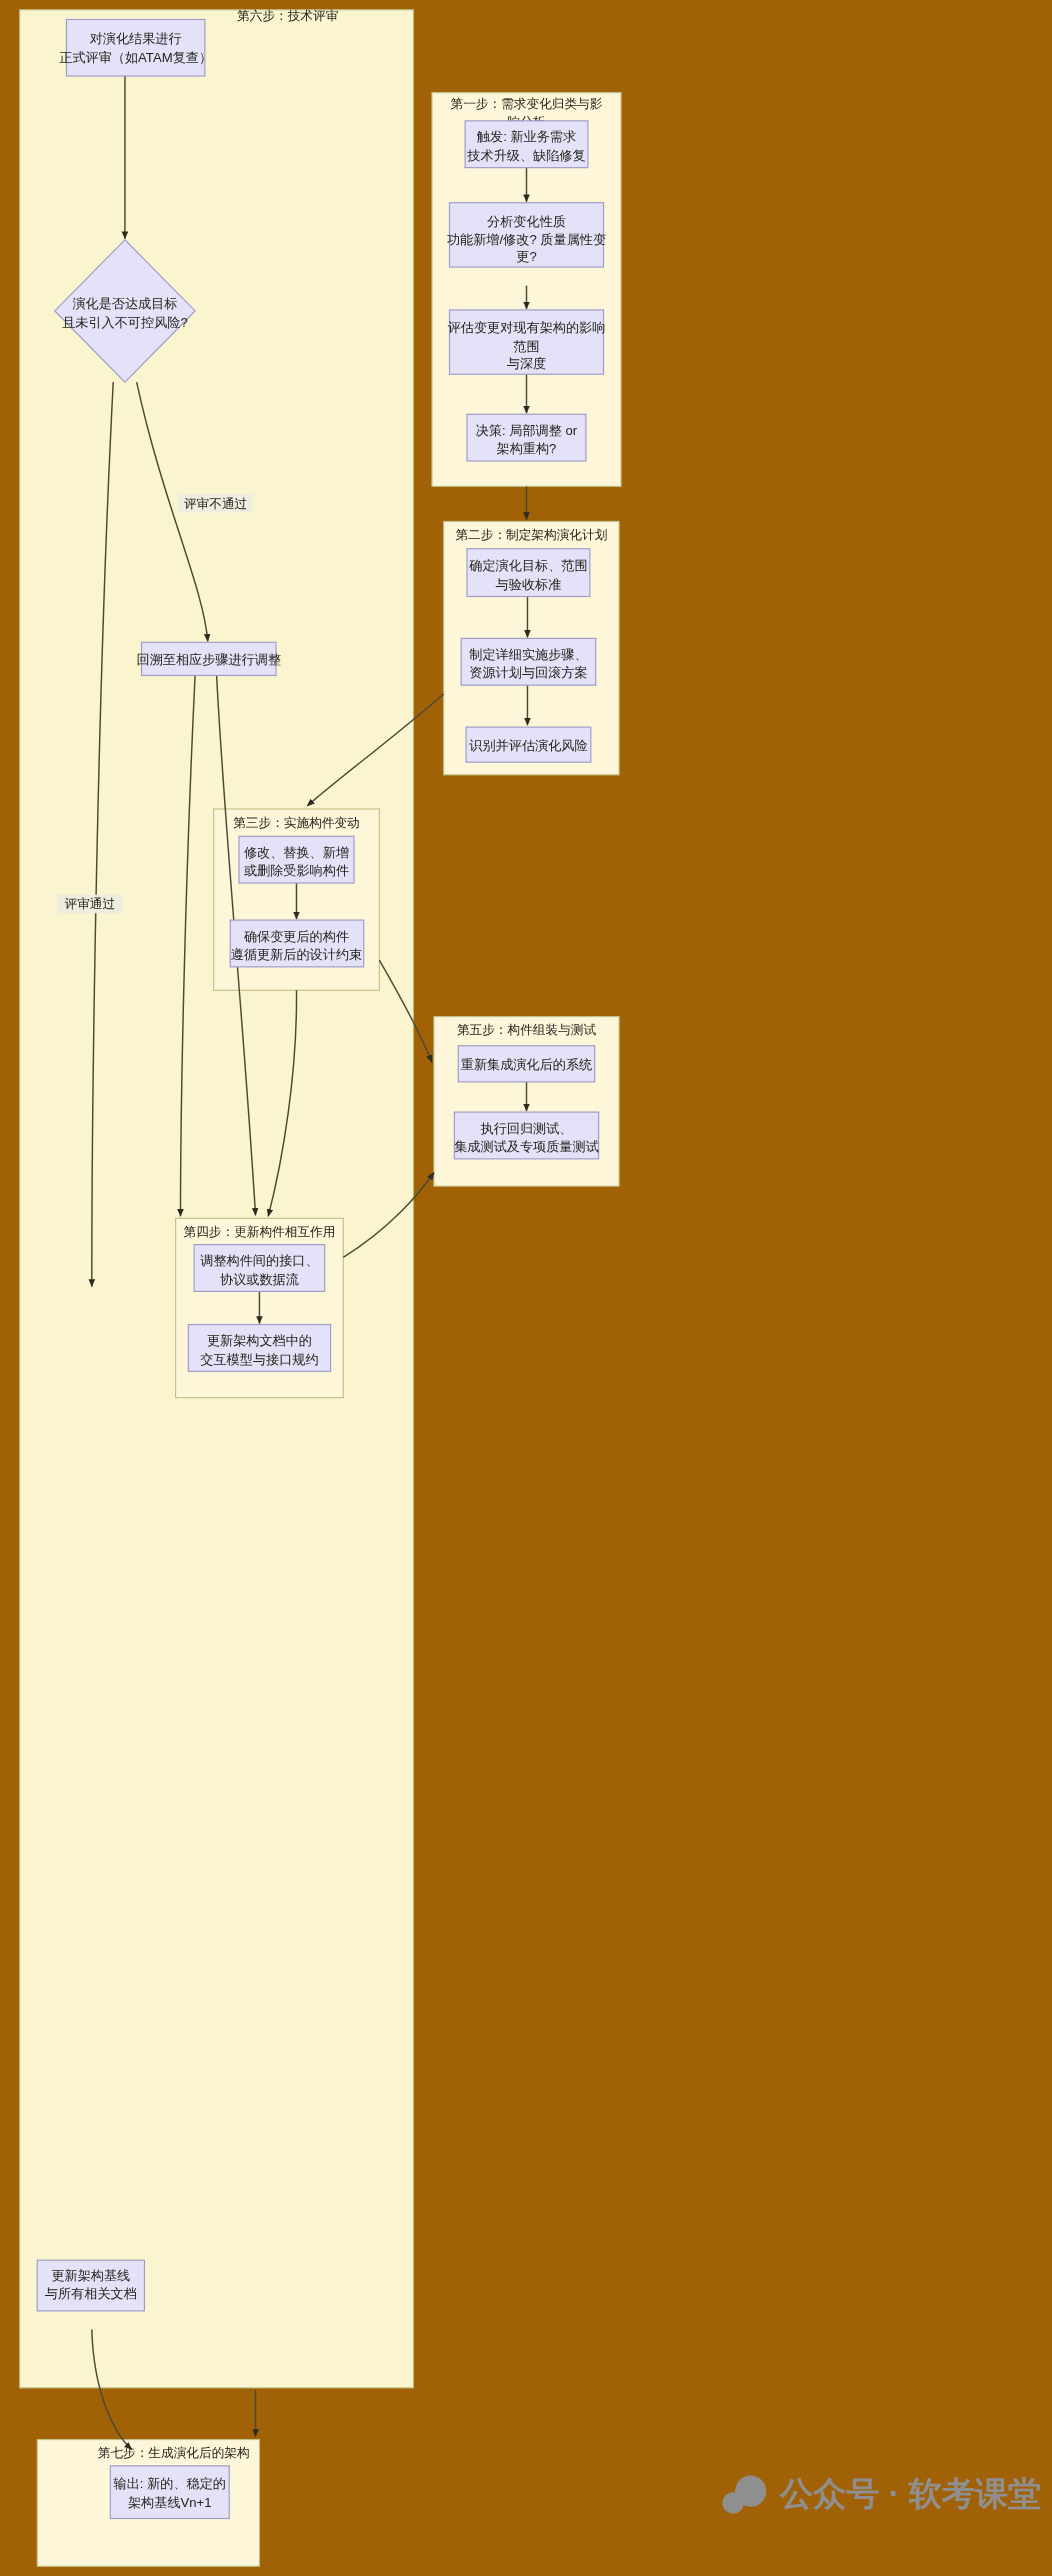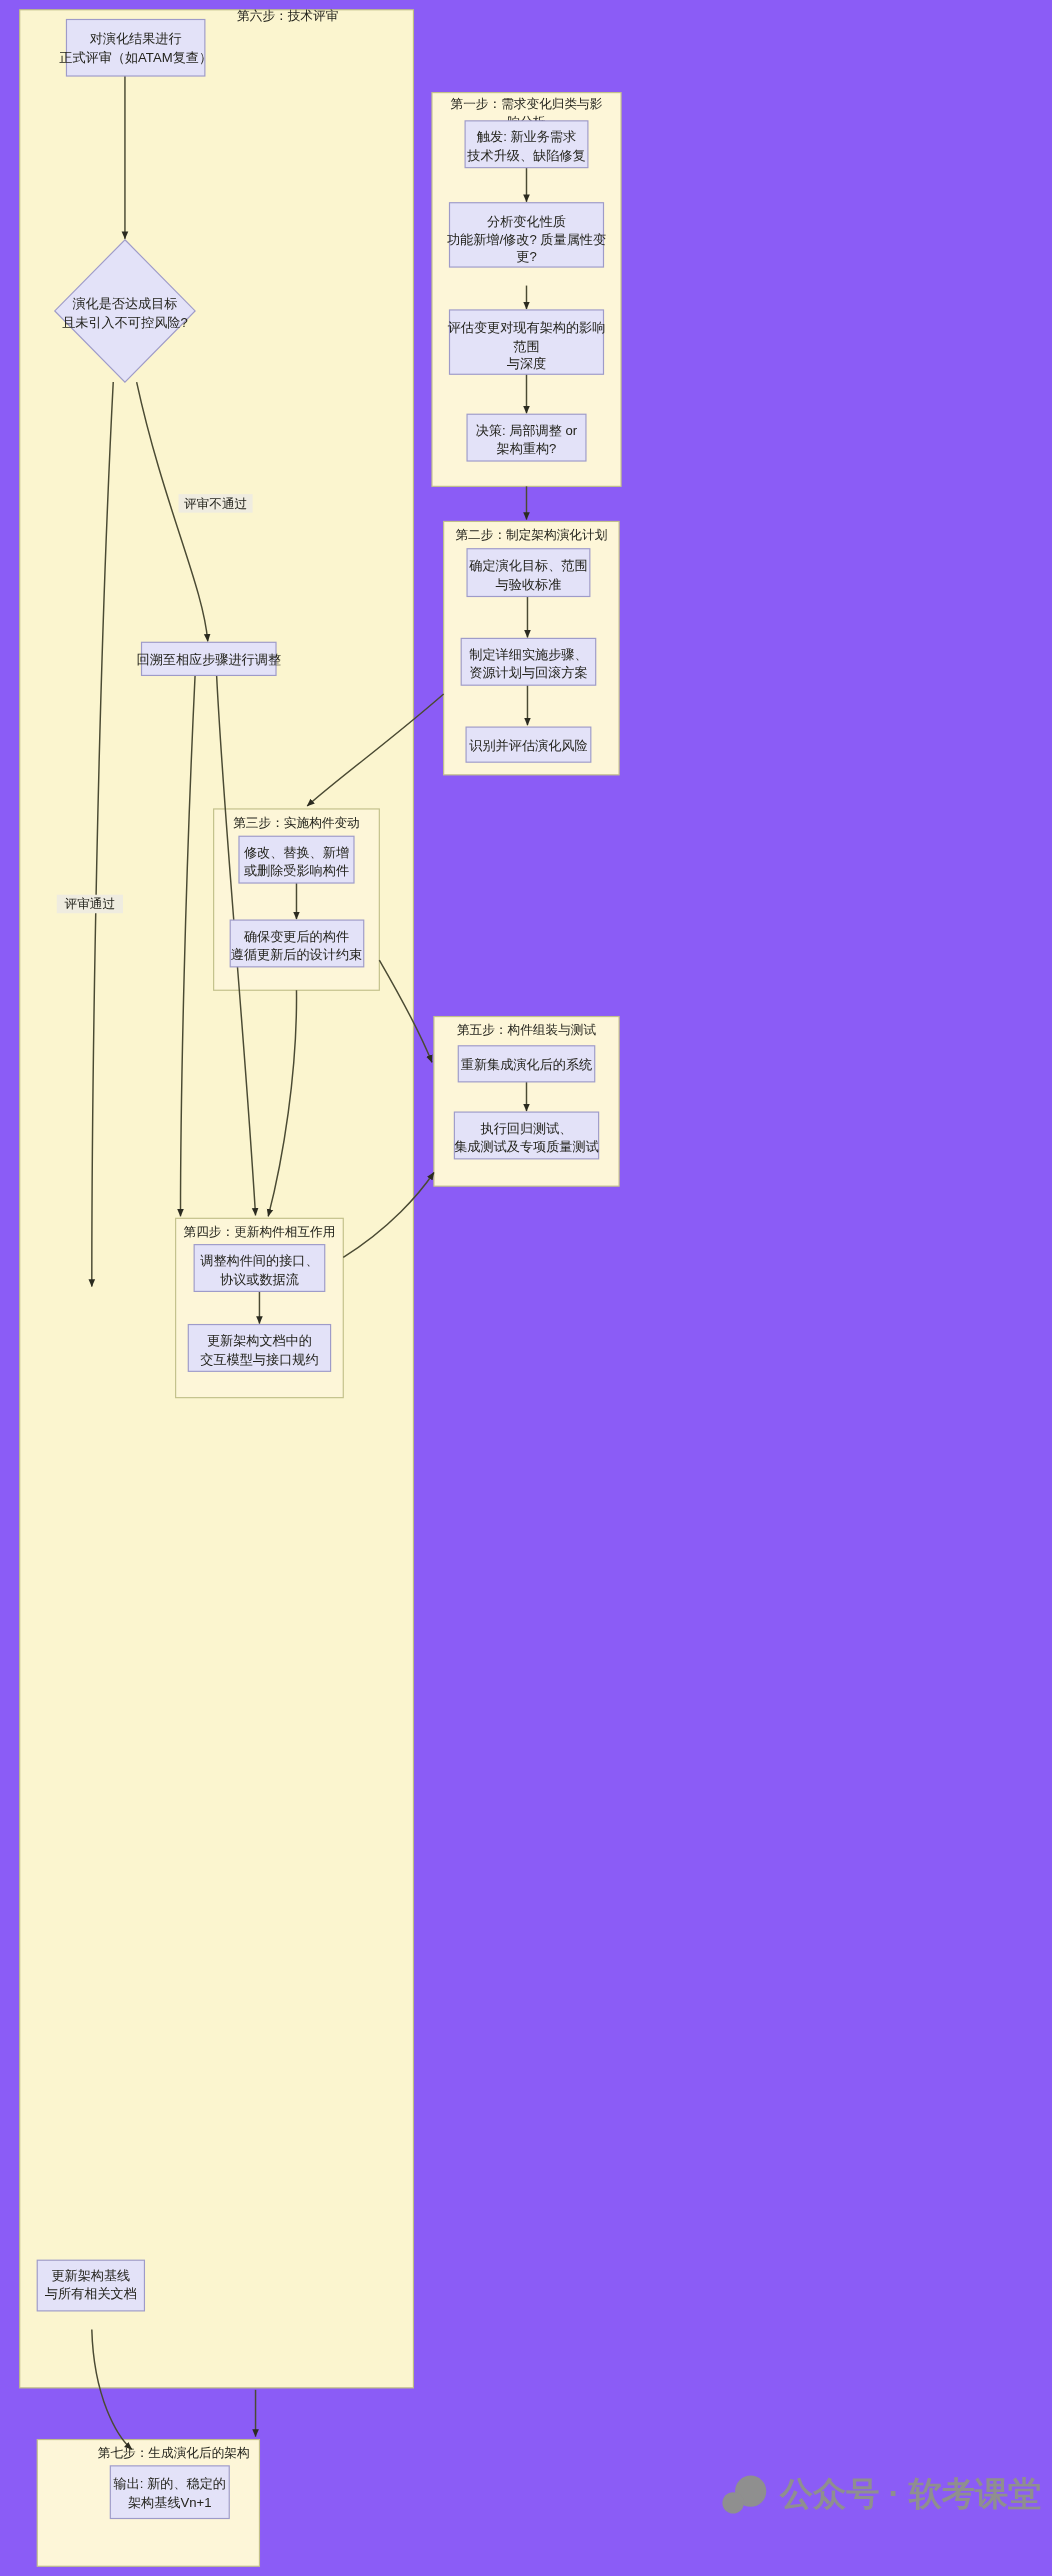--- a/index.html
+++ b/index.html
@@ -1,17 +1,17 @@
 <!DOCTYPE html>
 <html><head>
 <meta charset="utf-8">
 <style>
   html,body{margin:0;padding:0;background:#ffffff;}
   body{font-family:"Liberation Sans","DejaVu Sans",sans-serif;}
-  #stage{position:relative;width:1053px;height:2576px;background:#8b5cf6;overflow:hidden;}
+  #stage{position:relative;width:1053px;height:2576px;background:#a16207;overflow:hidden;}
   svg{position:absolute;left:0;top:0;width:1053px;height:2576px;}
   .grp-rect{fill:#fdf6d8;stroke:#c2c08a;stroke-width:1.2;}
   .grp-rect.outer{fill:#fbf5cf;stroke:#bdbb84;}
   .node-rect{fill:#e3e2f8;stroke:#9e9bc9;stroke-width:1.2;}
   .node-diamond{fill:#e3e2f8;stroke:#9e9bc9;stroke-width:1.2;}
   .edge{fill:none;stroke:#4a4a33;stroke-width:1.5;}
   .edge-arrow{fill:#2b2b20;}
   .grp-title{font-size:13px;fill:#23231c;text-anchor:middle;}
   .node-text{font-size:13.5px;fill:#23231c;text-anchor:middle;}
   .edge-label{font-size:13px;fill:#23231c;text-anchor:middle;}

